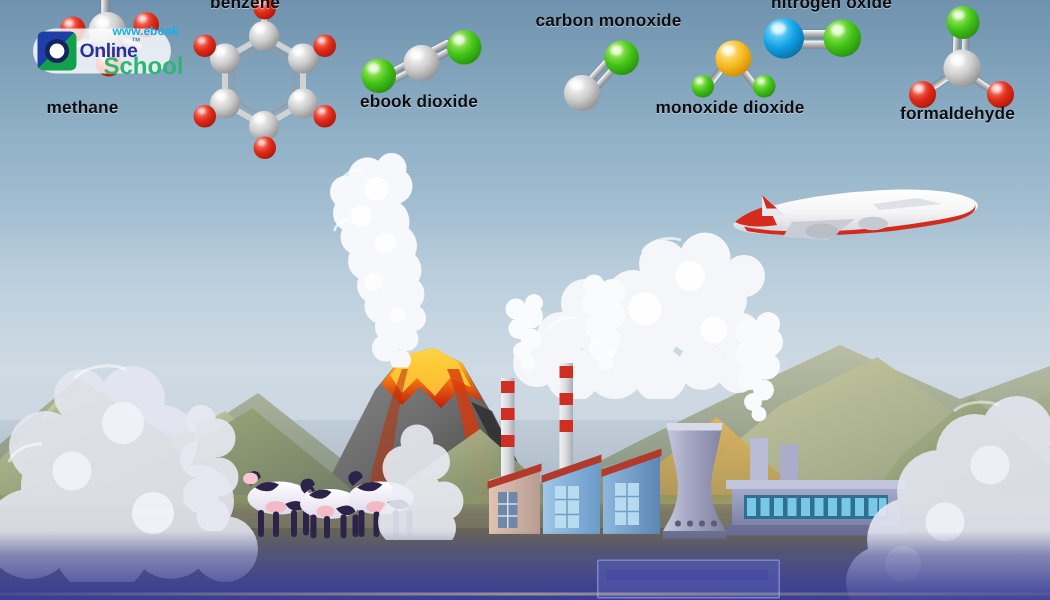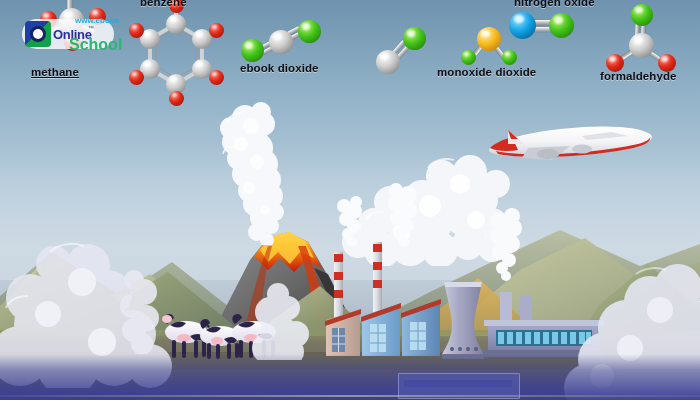--- a/index.html
+++ b/index.html
@@ -483,21 +483,21 @@
     <div class="bond" style="left:44px;top:34px;width:26px;height:5px;transform:rotate(-90deg);"></div>
     <div class="bond" style="left:44px;top:34px;width:26px;height:5px;transform:rotate(160deg);"></div>
     <div class="bond" style="left:44px;top:34px;width:26px;height:5px;transform:rotate(22deg);"></div>
     <div class="bond" style="left:44px;top:34px;width:24px;height:5px;transform:rotate(84deg);"></div>
     <div class="atom a-grey" style="left:33px;top:22px;width:25px;height:25px;"></div>
 
     <div class="atom a-red" style="left:14px;top:25px;width:17px;height:17px;"></div>
     <div class="atom a-red" style="left:63px;top:22px;width:17px;height:17px;"></div>
     <div class="atom a-red" style="left:38px;top:48px;width:17px;height:17px;"></div>
   </div>
-  <div class="lbl" style="left:31px;top:66px;text-decoration:underline;">methane</div>
+  <div class="lbl" style="left:31px;top:66px;">methane</div>
 
   <div class="abs" style="left:124px;top:2px;width:104px;height:104px;">
     <svg width="104" height="104" viewBox="0 0 104 104">
       <g stroke="#d4d4d4" stroke-width="4" fill="none" opacity=".95">
         <path d="M52,22 L78,37 M78,37 L78,67 M78,67 L52,82 M52,82 L26,67 M26,67 L26,37 M26,37 L52,22"></path>
       </g>
       <g stroke="#9a9a9a" stroke-width="1.4" fill="none" opacity=".85">
         <path d="M54,29 L72,40 M72,46 L72,62 M54,75 L70,66 M50,75 L32,64 M32,58 L32,42 M50,29 L34,38"></path>
       </g>
       <g stroke="#d4d4d4" stroke-width="4" fill="none" opacity=".95">
@@ -529,20 +529,21 @@
     <div class="atom a-green" style="left:62px;top:-2px;width:23px;height:23px;"></div>
   </div>
   <div class="lbl" style="left:240px;top:62px;">ebook dioxide</div>
 
   <div class="abs" style="left:370px;top:22px;width:60px;height:54px;">
     <div class="bond" style="left:20px;top:33px;width:22px;height:4px;transform:rotate(-48deg);"></div>
     <div class="bond" style="left:26px;top:36px;width:22px;height:4px;transform:rotate(-48deg);"></div>
     <div class="atom a-grey" style="left:6px;top:28px;width:24px;height:24px;"></div>
     <div class="atom a-green" style="left:33px;top:5px;width:23px;height:23px;"></div>
   </div>
+  <div class="lbl" style="left:357px;top:8px;">carbon monoxide</div>
 
   <div class="abs" style="left:458px;top:22px;width:64px;height:48px;">
     <div class="bond" style="left:24px;top:21px;width:18px;height:4px;transform:rotate(128deg);"></div>
     <div class="bond" style="left:36px;top:21px;width:18px;height:4px;transform:rotate(52deg);"></div>
     <div class="atom a-yellow" style="left:19px;top:5px;width:24px;height:24px;"></div>
     <div class="atom a-green" style="left:3px;top:28px;width:15px;height:15px;"></div>
     <div class="atom a-green" style="left:44px;top:28px;width:15px;height:15px;"></div>
   </div>
   <div class="lbl" style="left:437px;top:66px;">monoxide dioxide</div>
 

